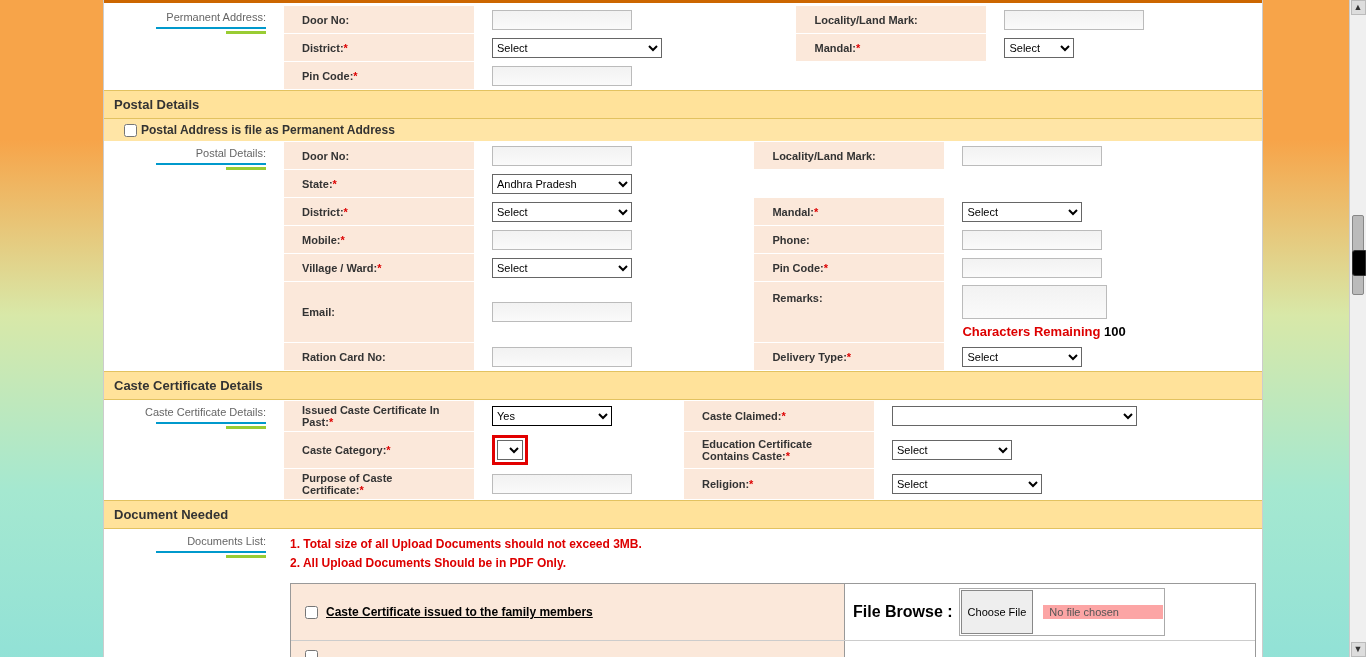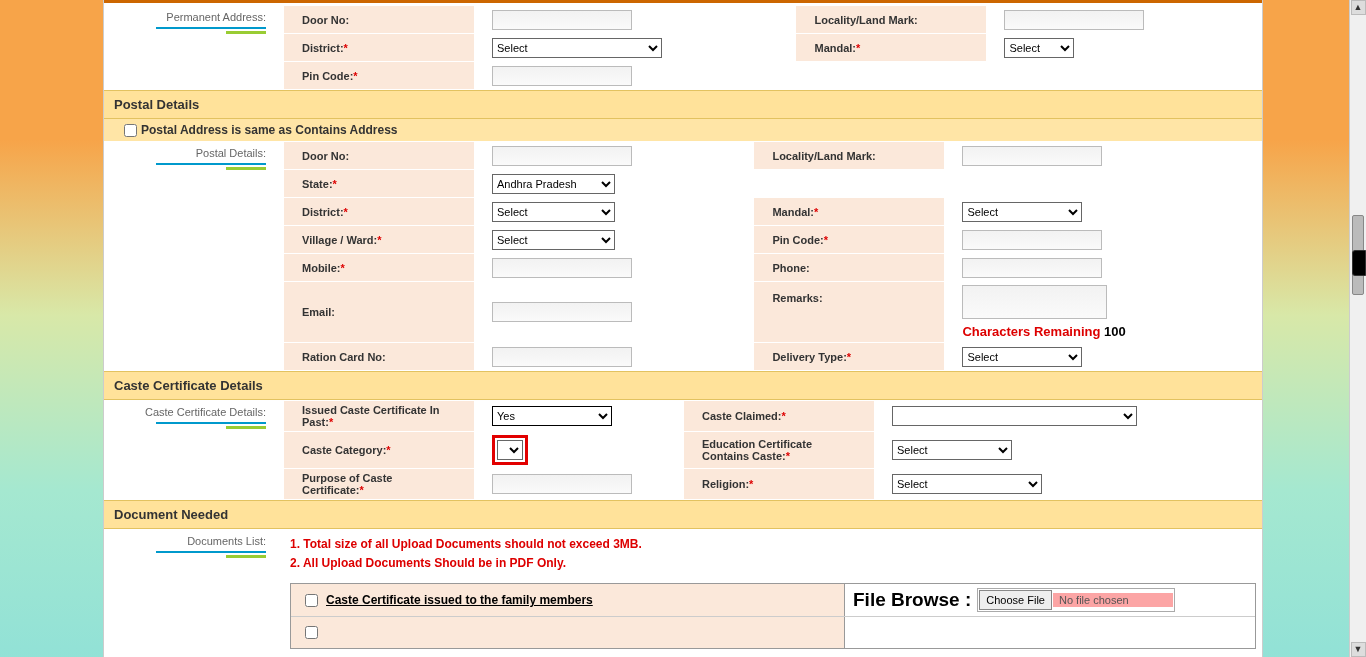--- a/index.html
+++ b/index.html
@@ -28,35 +28,35 @@
   td.lbl { background:#fbe8da; width:190px; font-weight:bold; font-size:11px; color:#333; border-top:1px solid #fff; border-bottom:1px solid #fff;}
   td.ctrl { background:#fff; border-top:1px solid #fff; border-bottom:1px solid #fff;}
   td.lbl .req { color:#d00; }
   input[type=text], textarea {
     background: linear-gradient(#f2f2f2,#fafafa);
     border:1px solid #bbb; height:20px; width:140px; padding:0 4px; font-size:11px;
   }
   textarea { height:34px; width:145px; resize:none; }
   select { font-size:11px; height:20px; border:1px solid #666; background:#fff; }
   select.wide { width:170px; }
-  select.mid  { width:123px; }
+  select.mid  { width:140px; }
   select.narrow{ width:70px; }
   .sel-black { border:1.5px solid #000; }
   .sel-redbox { border:3px solid #e20000; padding:2px; display:inline-block; }
 
   .remaining { font-weight:bold; font-size:13px; margin-top:2px; }
   .remaining .red { color:#d00; }
 
   .doc-note { color:#d00; font-weight:bold; font-size:12px; line-height:1.6; padding:4px 0 8px 0;}
   .doc-box { border:1px solid #999; margin:2px 0; }
   .doc-row { display:flex; }
   .doc-left { flex:1; background:#fbe8da; padding:6px 10px; display:flex; align-items:center; border-right:1px solid #999;}
   .doc-right{ width:410px; background:#fff; padding:4px 8px; display:flex; align-items:center; }
-  .file-lbl { font-weight:bold; font-size:19px; margin-right:6px; }
-  .choose-btn { font-size:11px; border:1px solid #888; background:#eee; padding:3px 6px; margin-right:1px; display:inline-block;text-align:center;}
+  .file-lbl { font-weight:bold; font-size:16px; margin-right:6px; }
+  .choose-btn { font-size:11px; border:1px solid #888; background:#eee; padding:15px 6px; margin-right:10px; display:inline-block;text-align:center;}
   .no-file { font-size:11px; color:#555; border:1px solid #ccc; padding:1px 6px; background:#fca5a5; display:inline-block; min-width:120px;}
 
   .scroll-side {
     position: fixed; right:0; top:0; bottom:0; width:17px;
     background:#f0f0f0; border-left:1px solid #ccc;
     display:flex; flex-direction:column; align-items:center;
   }
   .scroll-side .arrow { width:15px; height:15px; background:#ddd; border:1px solid #bbb; font-size:9px; line-height:13px; text-align:center; color:#333; }
   .scroll-side .track { flex:1; position:relative; width:100%; }
   .scroll-side .thumb { position:absolute; left:2px; right:2px; background:#bbb; border:1px solid #888; border-radius:2px; height:80px; top:200px;}
@@ -100,21 +100,21 @@
         </tbody>
           </table>
       </div>
     </div>
 
     <div class="section-header">
       <span>Postal Details</span>
     </div>
     <div class="section-sub">
       <input type="checkbox" style="margin: 0px 4px 0px 10px;">
-      <span style="font-weight:bold;color:#333;">Postal Address is same as Contains Address</span>
+      <span style="font-weight:bold;color:#333;">Postal Address is file as Permanent Address</span>
     </div>
 
     <div class="grid">
       <div class="left-col">
         <div class="indent-title">
           <span>Postal Details:</span>
           <span class="line"></span>
         </div>
       </div>
       <div class="right-col">
@@ -130,29 +130,29 @@
             <td class="lbl"><span>State:</span><span class="req">*</span></td>
             <td class="ctrl" colspan="3"><select class="mid"><option>Andhra Pradesh</option></select></td>
           </tr>
           <tr>
             <td class="lbl"><span>District:</span><span class="req">*</span></td>
             <td class="ctrl"><select class="mid"><option>Select</option></select></td>
             <td class="lbl"><span>Mandal:</span><span class="req">*</span></td>
             <td class="ctrl"><select class="mid" style="width:120px"><option>Select</option></select></td>
           </tr>
           <tr>
+            <td class="lbl"><span>Mobile:</span><span class="req">*</span></td>
+            <td class="ctrl"><input type="text" style=""></td>
+            <td class="lbl"><span>Phone:</span></td>
+            <td class="ctrl"><input type="text" style=""></td>
+          </tr>
+          <tr>
             <td class="lbl"><span>Village / Ward:</span><span class="req">*</span></td>
             <td class="ctrl"><select class="mid"><option>Select</option></select></td>
             <td class="lbl"><span>Pin Code:</span><span class="req">*</span></td>
-            <td class="ctrl"><input type="text" style=""></td>
-          </tr>
-          <tr>
-            <td class="lbl"><span>Mobile:</span><span class="req">*</span></td>
-            <td class="ctrl"><input type="text" style=""></td>
-            <td class="lbl"><span>Phone:</span></td>
             <td class="ctrl"><input type="text" style=""></td>
           </tr>
           <tr>
             <td class="lbl"><span>Email:</span></td>
             <td class="ctrl"><input type="text" style=""></td>
             <td class="lbl" style="vertical-align:top;padding-top:10px;"><span>Remarks:</span></td>
             <td class="ctrl">
               <textarea style=""></textarea>
               <div class="remaining">
                 <span class="red">Characters Remaining </span><span>100</span>

